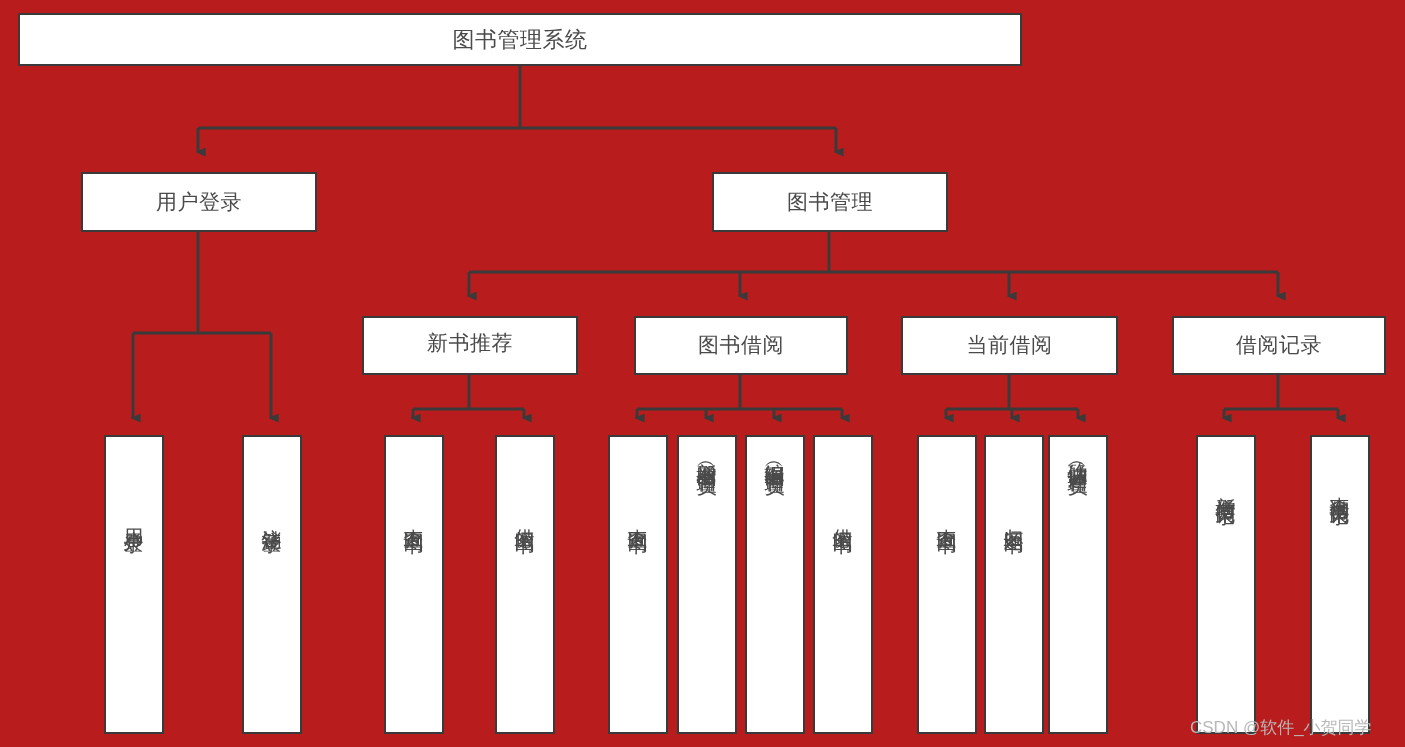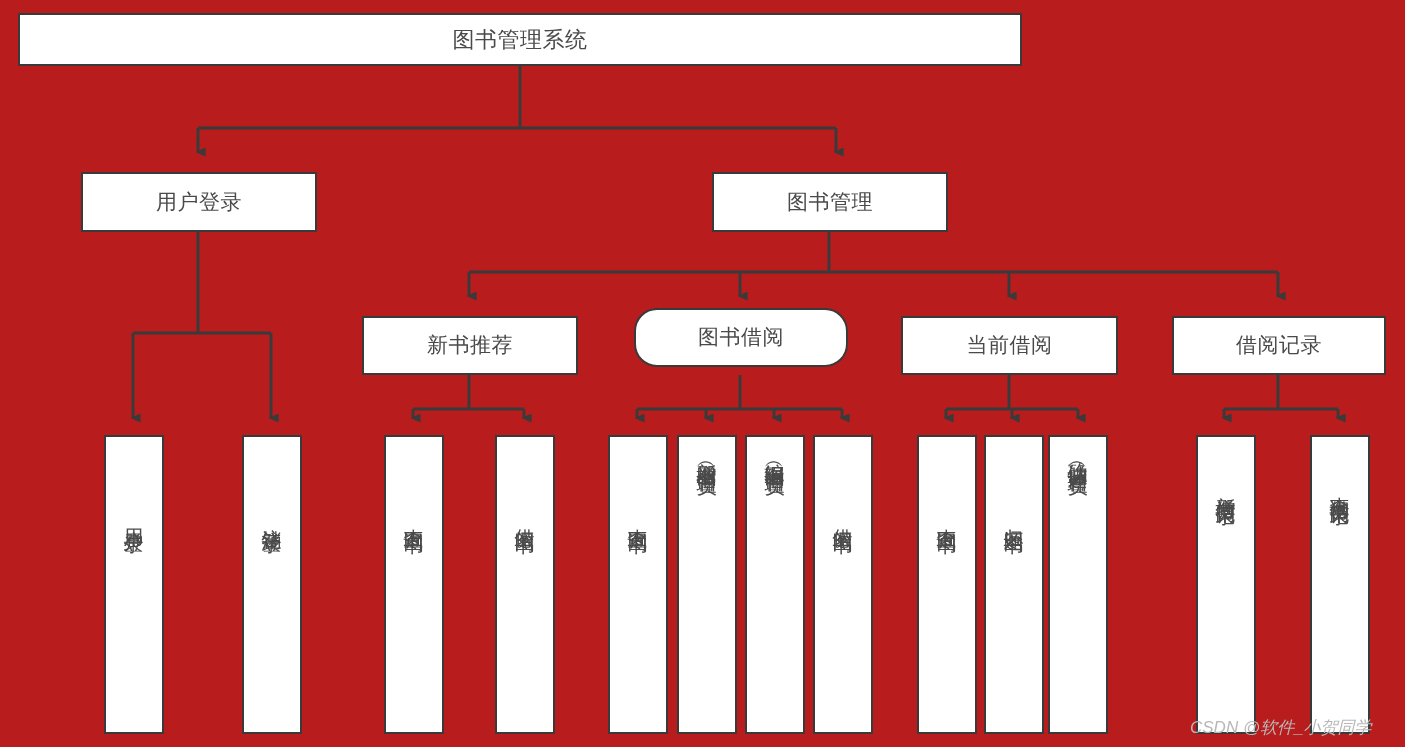--- a/index.html
+++ b/index.html
@@ -129,24 +129,24 @@
     <span class="label">图书管理系统</span>
   </div>
 
   <div class="node horizontal" style="left:81px; top:172px; width:236px; height:60px;">
     <span class="label">用户登录</span>
   </div>
   <div class="node horizontal" style="left:712px; top:172px; width:236px; height:60px;text-align:right;">
     <span class="label">图书管理</span>
   </div>
 
-  <div class="node horizontal" style="left:362px; top:316px; width:216px; height:59px;">
+  <div class="node horizontal" style="left:362px; top:316px; width:216px; height:59px;font-family:Liberation Mono, monospace;">
     <span class="label">新书推荐</span>
   </div>
-  <div class="node horizontal" style="left:634px; top:308px; width:214px; height:59px;border-radius:23px;">
+  <div class="node horizontal" style="left:634px; top:316px; width:214px; height:59px;">
     <span class="label">图书借阅</span>
   </div>
   <div class="node horizontal" style="left:901px; top:316px; width:217px; height:59px;font-family:Liberation Serif, serif;">
     <span class="label">当前借阅</span>
   </div>
   <div class="node horizontal" style="left:1172px; top:316px; width:214px; height:59px;justify-content:center;">
     <span class="label">借阅记录</span>
   </div>
 
   <div class="node vertical" style="left:104px; top:435px; width:60px; height:299px; padding-top:76px;">
@@ -186,15 +186,15 @@
     <span class="label">确认归还（管理员）</span>
   </div>
 
   <div class="node vertical" style="left:1196px; top:435px; width:60px; height:299px; padding-top:44px;">
     <span class="label">新增借阅记录</span>
   </div>
   <div class="node vertical" style="left:1310px; top:435px; width:60px; height:299px; padding-top:44px;">
     <span class="label">查询借阅记录</span>
   </div>
 
-  <div class="watermark" style="left:1190px; top:716px;font-style:italic;">CSDN @软件_小贺同学</div>
+  <div class="watermark" style="left:1190px; top:716px;">CSDN @软件_小贺同学</div>
 
 </div>
 
 </body></html>

